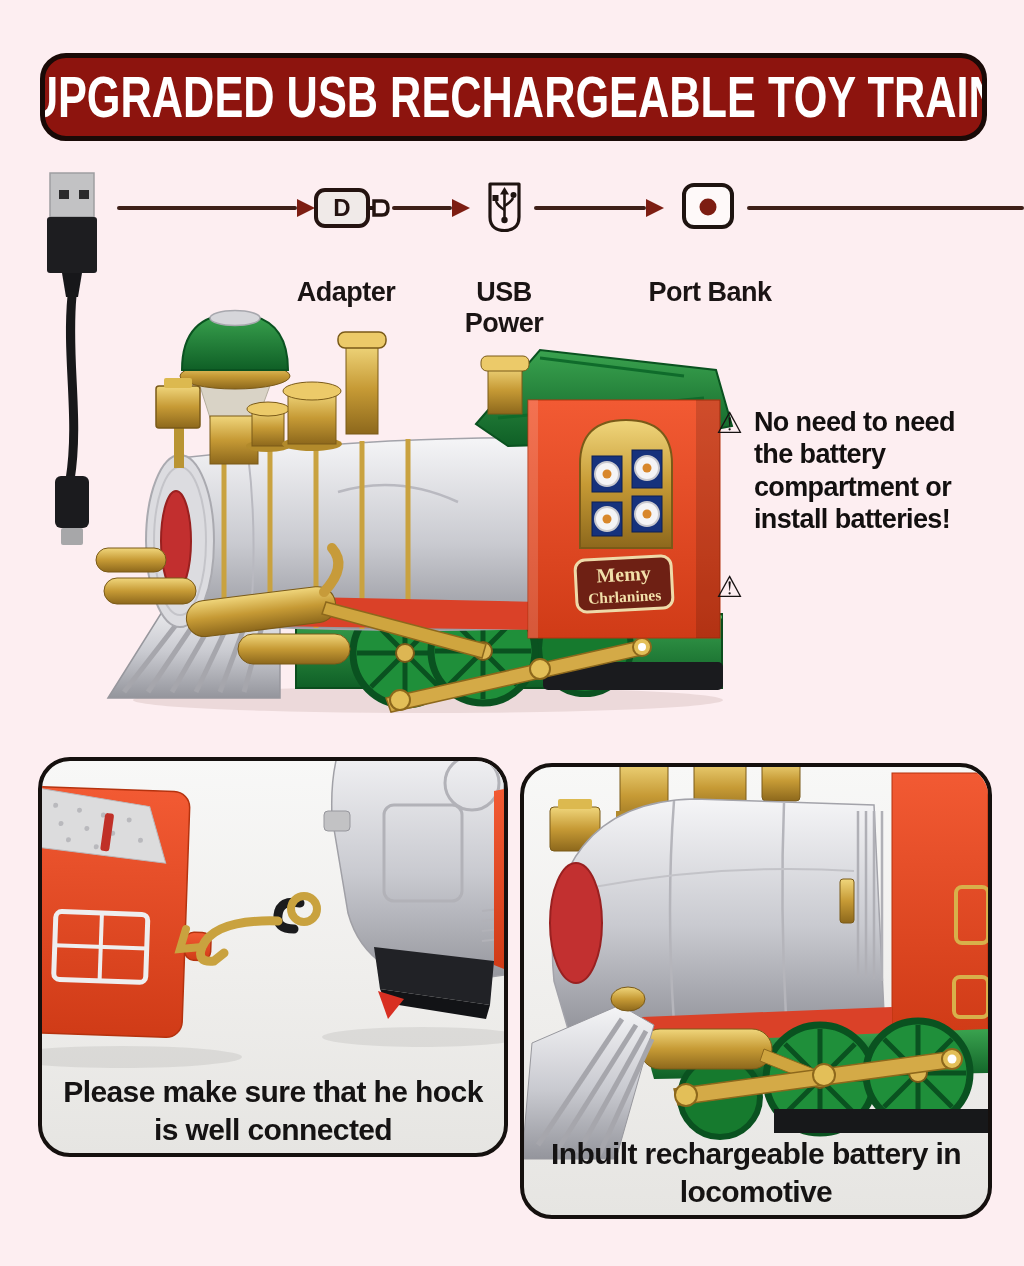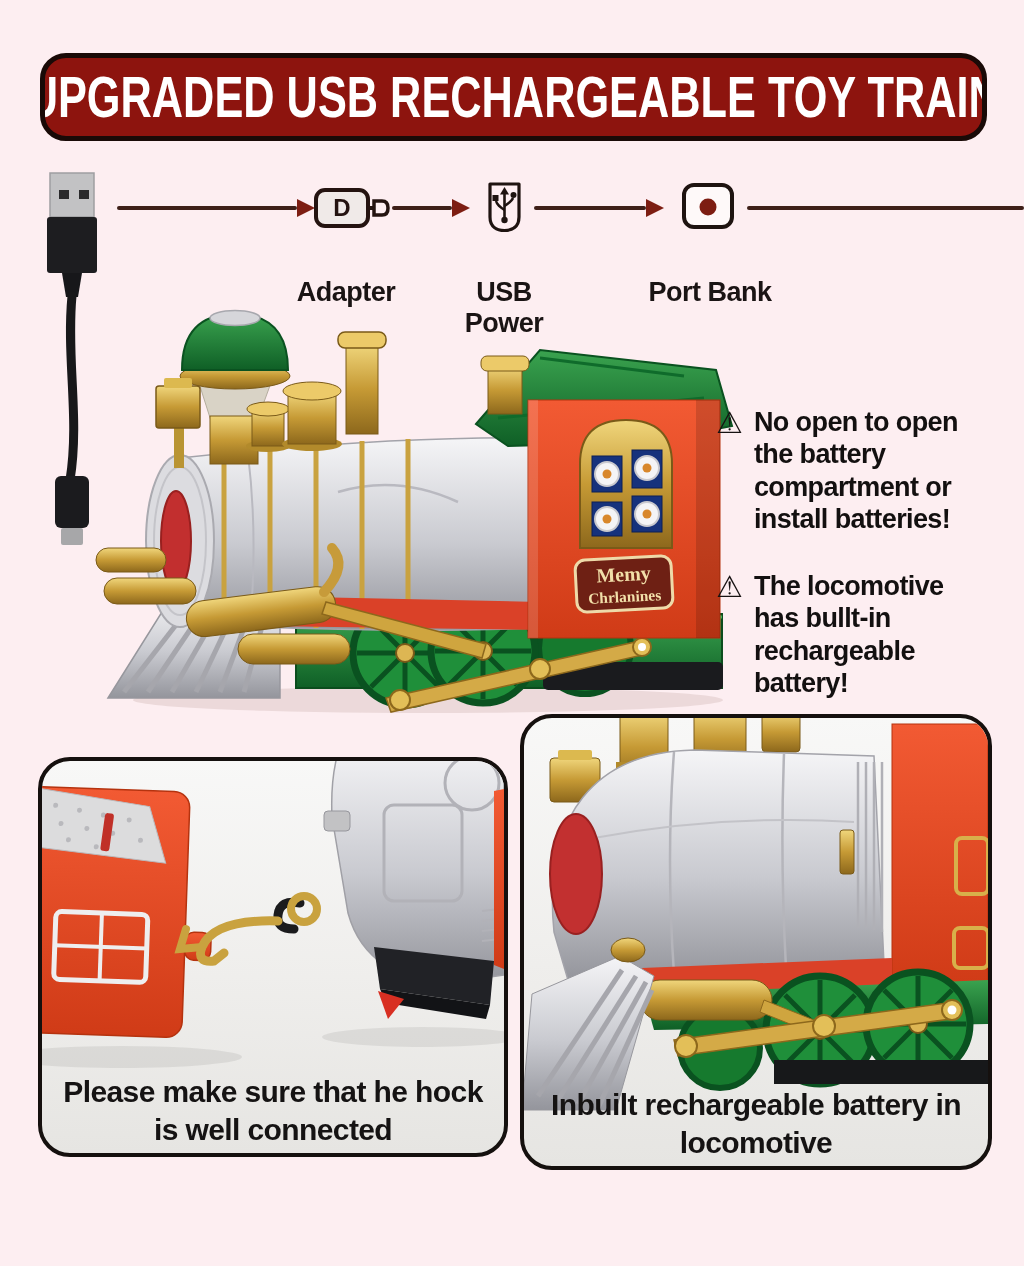--- a/index.html
+++ b/index.html
@@ -248,25 +248,24 @@
       <g transform="rotate(-3 536 288)">
         <rect x="488" y="262" width="96" height="52" rx="10" fill="#6e2014" stroke="#eedaa9" stroke-width="3"></rect>
         <text x="536" y="285" text-anchor="middle" font-family="Liberation Serif, serif" font-weight="bold" font-size="20" fill="#f2dfa9">Memy</text>
         <text x="536" y="306" text-anchor="middle" font-family="Liberation Serif, serif" font-weight="bold" font-size="15.5" fill="#f2dfa9">Chrlanines</text>
       </g>
     </g>
   </svg>
 
   <div class="warning" style="left:716px;top:406px">
     <span class="warning-glyph">⚠</span>
-    <div class="warning-text">No open to open the battery compartment or install batteries!</div>
+    <div class="warning-text">No need to need the battery compartment or install batteries!</div>
   </div>
   <div class="warning" style="left:716px;top:570px">
     <span class="warning-glyph">⚠</span>
-    <div class="warning-text">The locomotive has bullt-in rechargeable battery!</div>
   </div>
 
   <div class="card" style="left:38px;top:757px;width:470px;height:400px">
     <svg width="462" height="392" viewBox="0 0 462 392">
       <ellipse cx="80" cy="296" rx="120" ry="11" fill="#000000" opacity="0.07"></ellipse>
       <ellipse cx="380" cy="276" rx="100" ry="10" fill="#000000" opacity="0.07"></ellipse>
 
       <g transform="rotate(2 60 150)">
         <rect x="-34" y="28" width="178" height="246" rx="16" fill="url(#gOrange)" stroke="#b5330f" stroke-width="1.5"></rect>
         <polygon points="-34,26 104,44 122,100 -34,86" fill="#dcdcdd" stroke="#b9b9bd"></polygon>
@@ -311,21 +310,21 @@
         <circle cx="262" cy="148" r="13" fill="none" stroke="#c9a23f" stroke-width="8"></circle>
         <path d="M236,160 q-64,-2 -76,26 q-6,16 12,14 l10,-8" stroke="#c9a23f" stroke-width="9" fill="none" stroke-linecap="round"></path>
         <path d="M160,186 l-22,2 l6,-20" stroke="#c9a23f" stroke-width="8" fill="none" stroke-linecap="round"></path>
       </g>
     </svg>
     <div class="card-caption" style="top:312px">
       <span class="inner">Please make sure that he hock is well connected</span>
     </div>
   </div>
 
-  <div class="card" style="left:520px;top:714px;width:472px;height:456px">
+  <div class="card" style="left:520px;top:763px;width:472px;height:456px">
     <svg width="464" height="448" viewBox="0 0 464 448">
 
       <rect x="96" y="-6" width="48" height="70" rx="4" fill="url(#gGold)" stroke="#7a5a18"></rect>
       <rect x="92" y="44" width="56" height="10" fill="#b28a2b"></rect>
       <rect x="170" y="-8" width="52" height="58" rx="4" fill="url(#gGold)" stroke="#7a5a18"></rect>
       <rect x="166" y="36" width="60" height="9" fill="#b28a2b"></rect>
       <rect x="238" y="-6" width="38" height="40" rx="4" fill="url(#gGold)" stroke="#7a5a18"></rect>
 
       <rect x="26" y="40" width="50" height="44" rx="4" fill="url(#gGold)" stroke="#7a5a18"></rect>
       <rect x="34" y="32" width="34" height="10" rx="2" fill="#dcb94f"></rect>

